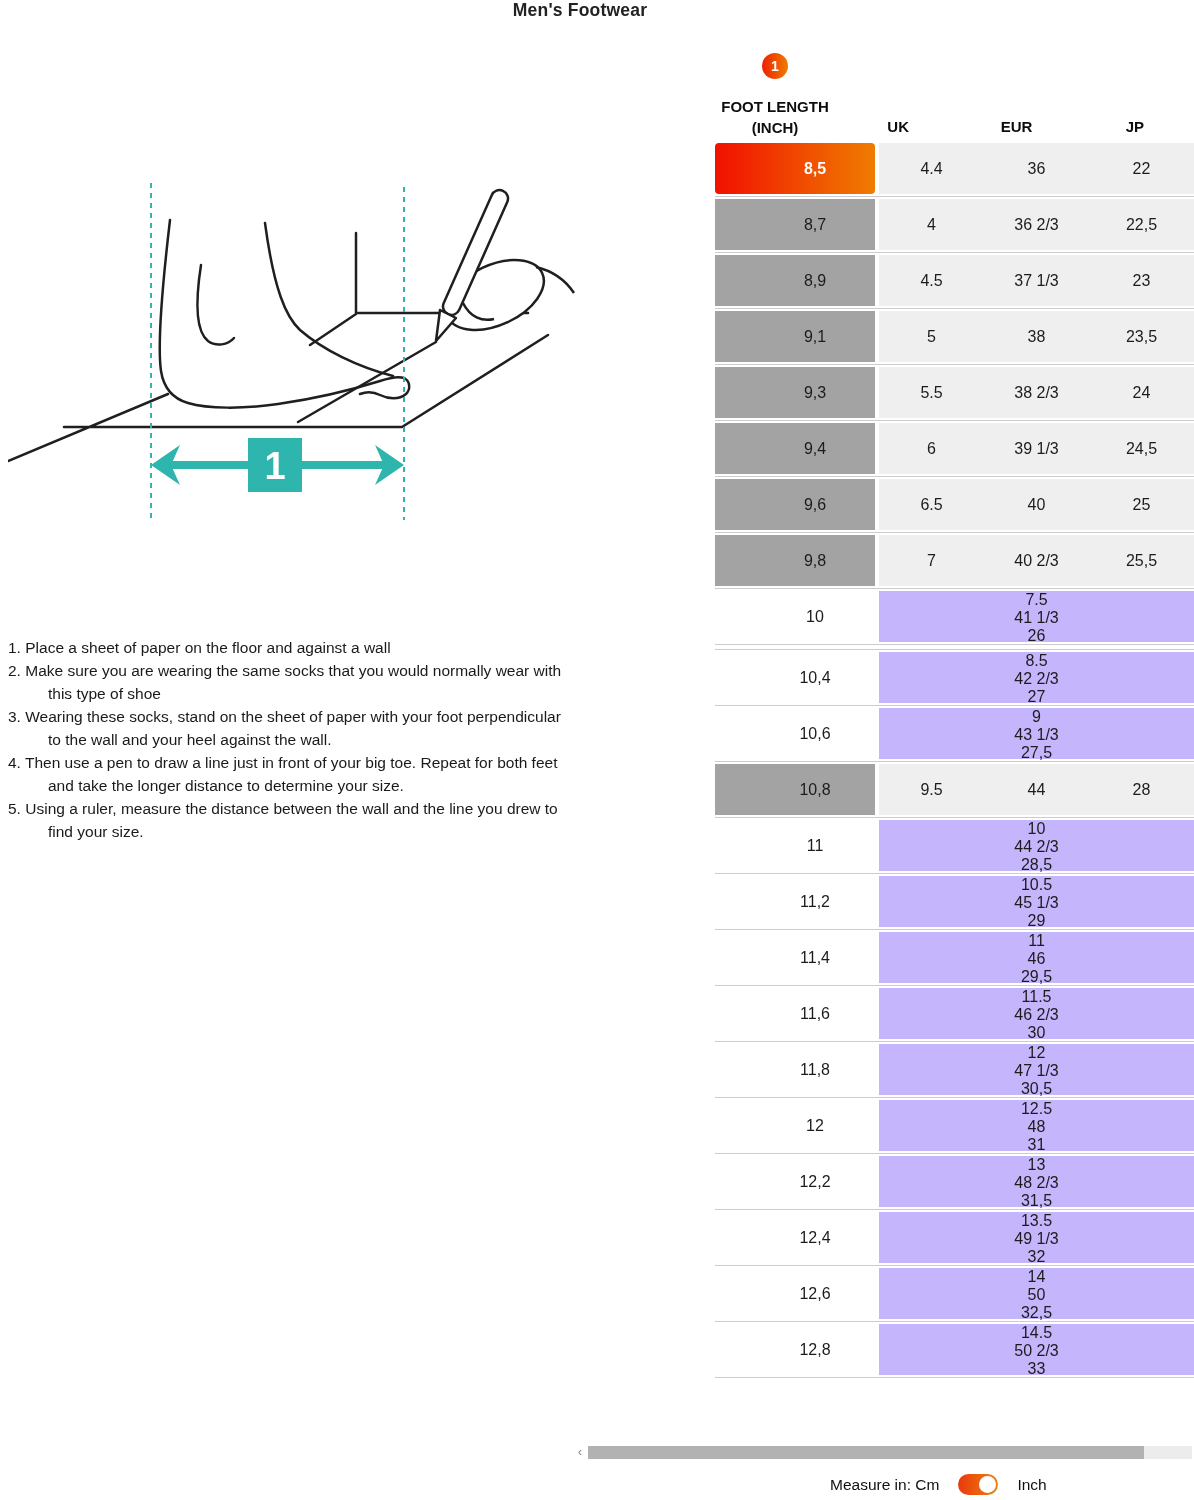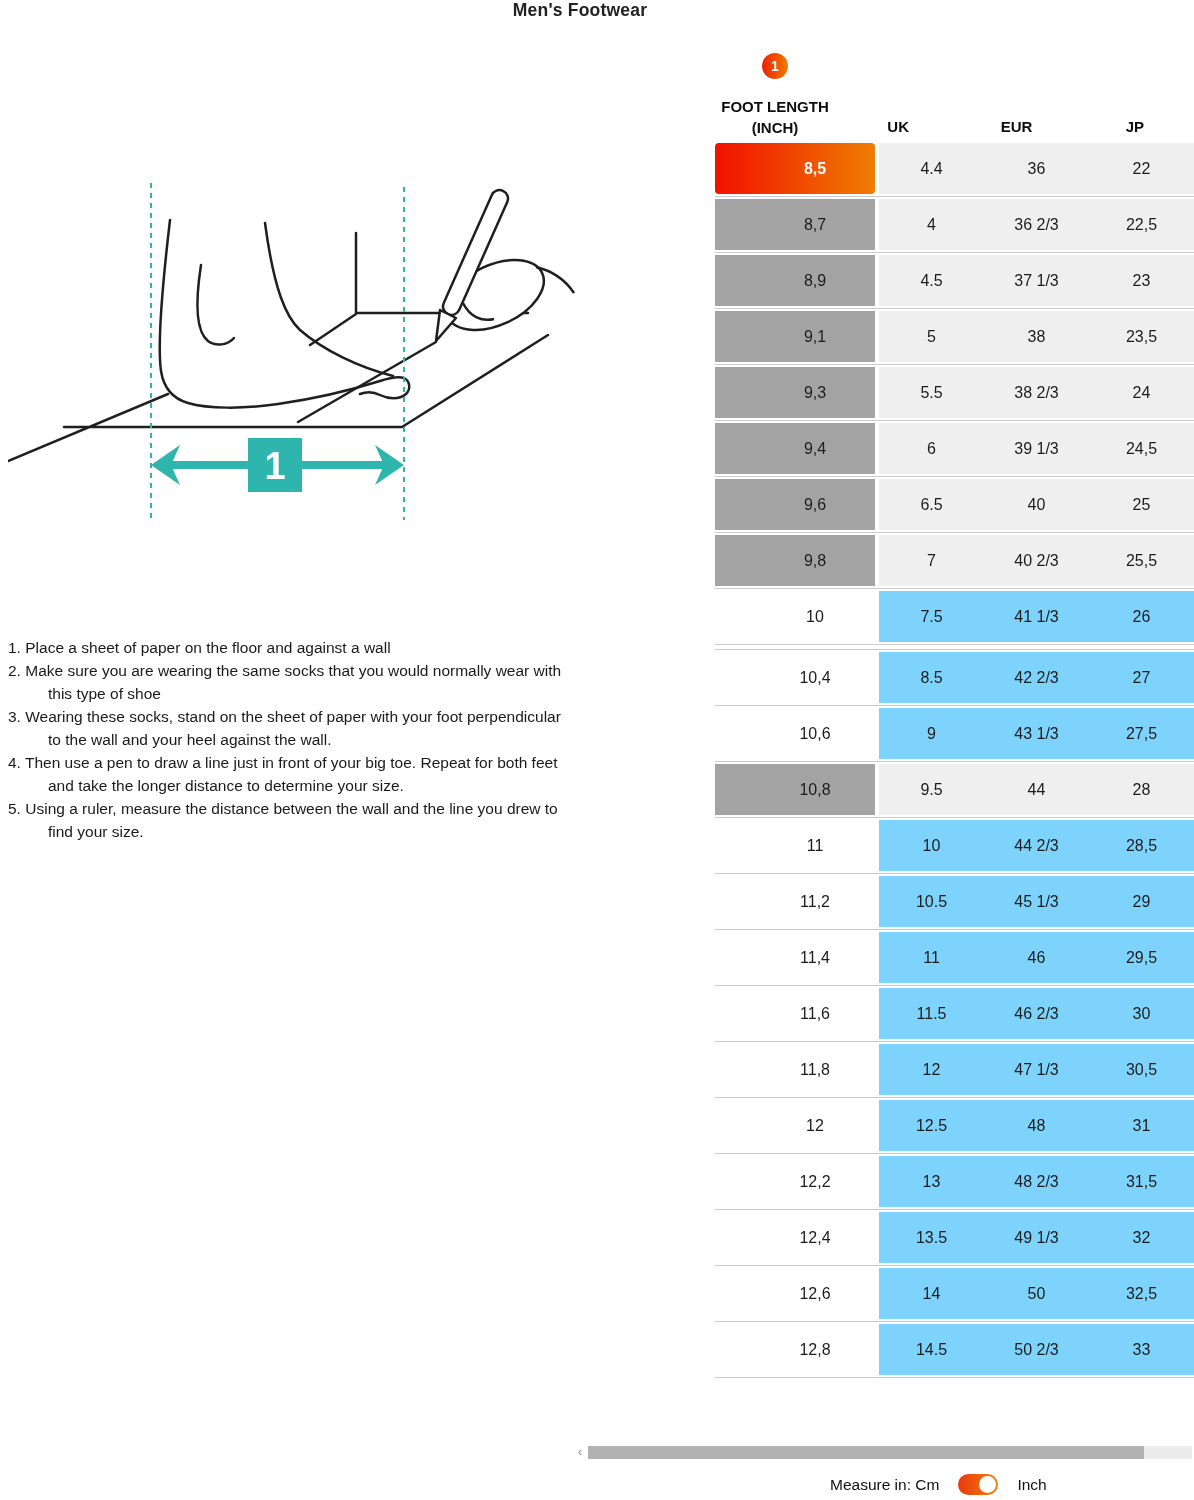--- a/index.html
+++ b/index.html
@@ -35,21 +35,21 @@
   .t-row{display:flex;height:51px;}
   .c-foot{width:120px;display:flex;align-items:center;justify-content:center;font-size:16px;padding-left:40px;}
   .c-gap{width:4px;background:#fff;}
   .c-rest{flex:1;display:flex;}
   .cell{flex:1;display:flex;align-items:center;justify-content:center;font-size:16px;}
   .t-sep{height:5px;position:relative;}
   .t-sep::after{content:"";position:absolute;left:0;right:0;top:2px;height:1px;background:#ccc;}
   .t-row.shaded .c-foot{background:#a3a3a3;}
   .t-row.shaded .c-rest{background:#efefef;}
   .t-row.plain .c-foot{background:#ffffff;}
-  .t-row.plain .c-rest{background:#7dd3fc;}
+  .t-row.plain .c-rest{background:#c4b5fd;flex-direction:column;}
   .t-row.selected .c-foot{
     background:linear-gradient(90deg,#f21000 0%,#ef7d00 100%);
     color:#fff;font-weight:700;border-radius:4px;
   }
   .t-row.selected .c-rest{background:#efefef;}
   
   .h-scrollbar{position:absolute;left:572px;top:1446px;width:620px;height:13px;display:flex;align-items:center;}
   .sb-arrow{width:16px;height:13px;font-size:13px;line-height:12px;text-align:center;color:#8a8a8a;cursor:pointer;}
   .sb-track{flex:1;height:13px;background:#ececec;position:relative;}
   .sb-thumb{position:absolute;left:0;top:0;height:13px;width:92%;background:#b2b2b2;}

